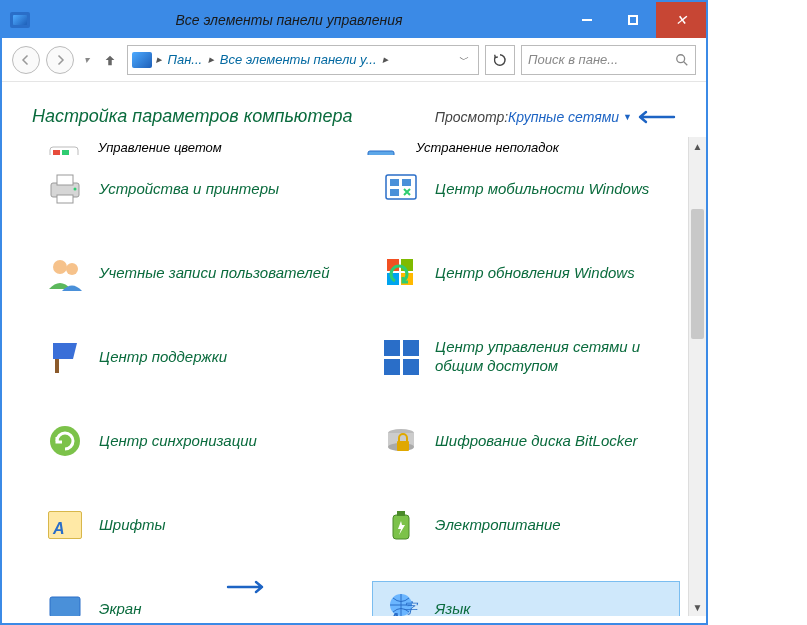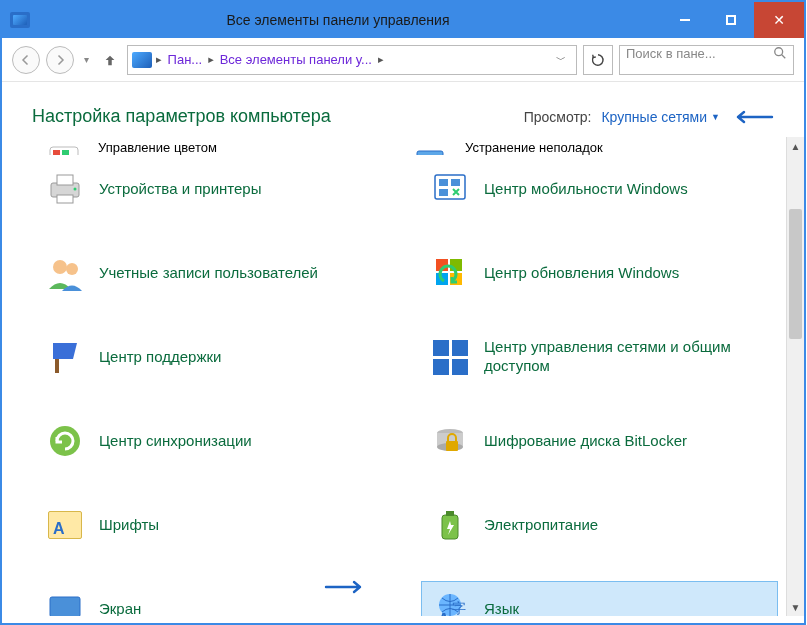--- a/index.html
+++ b/index.html
@@ -1,43 +1,43 @@
 <!DOCTYPE html>
 <html><head>
 <meta charset="utf-8">
 <style>
   * { box-sizing: border-box; margin: 0; padding: 0; }
   body { font-family: "Segoe UI", Tahoma, sans-serif; font-size: 13px; background: #fff; overflow: hidden; }
-  .window { width: 806px; height: 625px; border: 2px solid #3b8ae6; background: #fff; position: relative; }
+  .window { width: 708px; height: 625px; border: 2px solid #3b8ae6; background: #fff; position: relative; font-style: italic; }
   .titlebar { height: 36px; background: #3b8ae6; color: #000; display: flex; align-items: center; justify-content: space-between; padding: 0 0 0 8px; }
   .titlebar-left { display: flex; align-items: center; gap: 8px; }
   .title-icon { width: 20px; height: 16px; background: #2a6ec8; border-radius: 2px; display: flex; align-items: center; justify-content: center; }
   .title-icon-inner { width: 14px; height: 10px; background: linear-gradient(135deg,#4daaff,#1e5fb8); border-radius: 1px; }
   .titlebar-title { font-size: 14px; color: #1a1a1a; flex: 1; text-align: center; position: absolute; left: 0; right: 130px; }
   .titlebar-controls { display: flex; height: 100%; }
   .title-btn { width: 46px; height: 100%; display: flex; align-items: center; justify-content: center; color: #fff; cursor: pointer; }
   .title-btn.close { background: #c74634; width: 50px; }
   .title-btn.close .x { color: #fff; font-size: 14px; }
   .title-btn .dash { width: 10px; height: 2px; background: #fff; }
   .title-btn .sq { width: 10px; height: 10px; border: 2px solid #fff; }
   .addrbar { height: 44px; display: flex; align-items: center; padding: 6px 10px; gap: 6px; border-bottom: 1px solid #e5e5e5; }
   .nav-btn { width: 28px; height: 28px; border: 1px solid #bbb; border-radius: 50%; display: flex; align-items: center; justify-content: center; color: #888; background: #fafafa; }
   .nav-btn svg { width: 12px; height: 12px; }
   .dd { color: #888; font-size: 10px; padding: 0 4px; }
   .nav-up { width: 22px; height: 22px; display: flex; align-items: center; justify-content: center; color: #666; }
   .breadcrumb-box { flex: 1; height: 30px; border: 1px solid #bbb; display: flex; align-items: center; padding: 0 4px; gap: 4px; overflow: hidden; }
   .bc-icon { width: 20px; height: 16px; background: linear-gradient(135deg,#4daaff,#1e5fb8); border-radius: 2px; flex-shrink: 0; }
   .bc-sep { color: #555; font-size: 11px; }
-  .bc-seg { color: #6d28d9; font-size: 13px; white-space: nowrap; padding: 0 2px; cursor: pointer; }
+  .bc-seg { color: #0369a1; font-size: 13px; white-space: nowrap; padding: 0 2px; cursor: pointer; }
   .bc-dd { color: #555; font-size: 10px; padding: 0 6px; }
   .refresh-btn { width: 30px; height: 30px; border: 1px solid #bbb; display: flex; align-items: center; justify-content: center; color: #444; }
-  .search-box { width: 175px; height: 30px; border: 1px solid #bbb; display: flex; padding: 0 6px; color: #888; font-size: 13px; overflow: hidden; }
+  .search-box { width: 175px; height: 30px; border: 1px solid #bbb; display: flex; align-items: center; padding: 0 6px; color: #888; font-size: 13px; overflow: hidden; }
   .header-row { padding: 24px 30px 10px 30px; display: flex; align-items: center; justify-content: space-between; }
   .header-title { font-size: 18px; color: #0a6b3d; }
-  .view-group { display: flex; align-items: center; gap: 10px; font-size: 14px; }
+  .view-group { display: flex; align-items: center; font-size: 14px; }
   .view-label { color: #444; }
   .view-mode { color: #1d64c4; cursor: pointer; display: flex; align-items: center; gap: 4px; }
   .view-mode .tri { font-size: 9px; }
   .annot-arrow { color: #1d64c4; font-size: 22px; line-height: 0; position: relative; }
   .items-pane { position: relative; height: calc(100% - 36px - 44px - 62px); overflow: hidden; }
   .items-scroll { position: absolute; left: 26px; top: 0; right: 26px; bottom: 0; overflow: hidden; }
   .items-grid { display: grid; grid-template-columns: 1fr 1fr; column-gap: 0; row-gap: 10px; padding: 6px 0 0 8px; gap: 28px; }
   .item { display: flex; align-items: center; gap: 14px; padding: 6px 8px; height: 56px; cursor: pointer; border: 1px solid transparent; }
   .item.selected { background: #cfe8fb; border: 1px solid #7abdf0; }
   .item .icon { width: 40px; height: 40px; flex-shrink: 0; display: flex; align-items: center; justify-content: center; }

